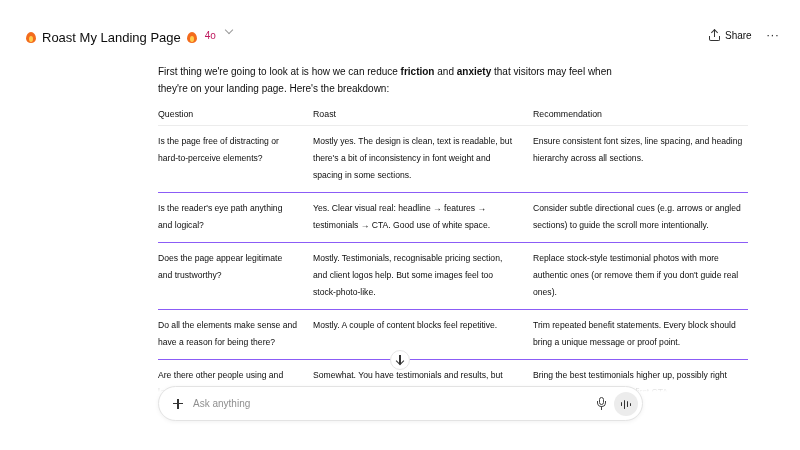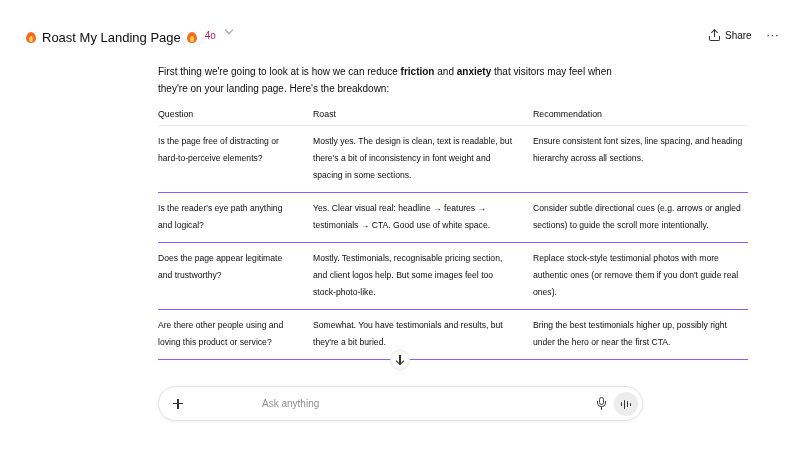--- a/index.html
+++ b/index.html
@@ -36,21 +36,21 @@
   col.c2 { width: 220px; }
   col.c3 { width: 215px; }
   td.c3, th.c3 { padding-right: 0; }
 
   .fade { position: absolute; left: 0; top: 384px; width: 800px; height: 66px; background: linear-gradient(to bottom, rgba(255,255,255,0.6) 0px, #ffffff 8px); }
   .scroll-down { position: absolute; left: 390px; top: 350px; width: 20px; height: 20px; border-radius: 50%; background: #fff; border: 1px solid #e6e6e6; display: flex; align-items: center; justify-content: center; cursor: pointer; }
   .down-arrow { position: relative; width: 8px; height: 10px; }
   .down-arrow::before { content: ""; position: absolute; left: 3.4px; top: 0; width: 1.2px; height: 9px; background: #333; }
   .down-arrow::after { content: ""; position: absolute; left: 1px; top: 3px; width: 5px; height: 5px; border-right: 1.2px solid #333; border-bottom: 1.2px solid #333; transform: rotate(45deg); }
 
-  .composer { position: absolute; left: 158px; top: 386px; width: 485px; height: 35px; border: 1px solid #e3e3e3; border-radius: 18px; background: #fff; box-shadow: 0 1px 4px rgba(0,0,0,0.06); display: flex; align-items: center; justify-content: space-between; }
+  .composer { position: absolute; left: 158px; top: 386px; width: 485px; height: 35px; border: 1px solid #e3e3e3; border-radius: 18px; background: #fff; box-shadow: 0 1px 4px rgba(0,0,0,0.06); display: flex; align-items: center; }
   .plus-btn { width: 18px; height: 18px; margin-left: 10px; position: relative; cursor: pointer; }
   .plus-btn::before { content: ""; position: absolute; left: 4px; top: 8.4px; width: 10px; height: 1.3px; background: #333; }
   .plus-btn::after { content: ""; position: absolute; left: 8.4px; top: 4px; width: 1.3px; height: 10px; background: #333; }
   .ask-input { border: none; outline: none; font-family: "Liberation Sans", "DejaVu Sans", sans-serif; font-size: 10px; color: #0d0d0d; margin-left: 6px; width: 380px; background: transparent; }
   .ask-input::placeholder { color: #8f8f8f; }
   .mic-btn { position: absolute; left: 436px; top: 10px; width: 12px; height: 14px; cursor: pointer; }
   .mic-btn .cap { position: absolute; left: 3.5px; top: 0; width: 5px; height: 8px; border: 1.2px solid #444; border-radius: 3px; }
   .mic-btn .cup { position: absolute; left: 1.5px; top: 4px; width: 9px; height: 6px; border: 1.2px solid #444; border-top: none; border-radius: 0 0 5px 5px; }
   .mic-btn .stem { position: absolute; left: 5.6px; top: 10px; width: 1.2px; height: 3px; background: #444; }
   .voice-btn { position: absolute; left: 455px; top: 5px; width: 24px; height: 24px; border-radius: 50%; background: #ececec; display: flex; align-items: center; justify-content: center; gap: 1.5px; cursor: pointer; }
@@ -104,20 +104,25 @@
         <td>Is the reader's eye path anything and logical?</td>
         <td>Yes. Clear visual real: headline → features → testimonials → CTA. Good use of white space.</td>
         <td class="c3">Consider subtle directional cues (e.g. arrows or angled sections) to guide the scroll more intentionally.</td>
       </tr>
       <tr>
         <td>Does the page appear legitimate and trustworthy?</td>
         <td>Mostly. Testimonials, recognisable pricing section, and client logos help. But some images feel too stock-photo-like.</td>
         <td class="c3">Replace stock-style testimonial photos with more authentic ones (or remove them if you don't guide real ones).</td>
       </tr>
       <tr>
+        <td>Do all the elements make sense and have a reason for being there?</td>
+        <td>Mostly. A couple of content blocks feel repetitive.</td>
+        <td class="c3">Trim repeated benefit statements. Every block should bring a unique message or proof point.</td>
+      </tr>
+      <tr>
         <td>Are there other people using and loving this product or service?</td>
         <td>Somewhat. You have testimonials and results, but they're a bit buried.</td>
         <td class="c3">Bring the best testimonials higher up, possibly right under the hero or near the first CTA.</td>
       </tr>
     </tbody>
   </table>
 </div>
 
 <div class="fade"></div>
 

